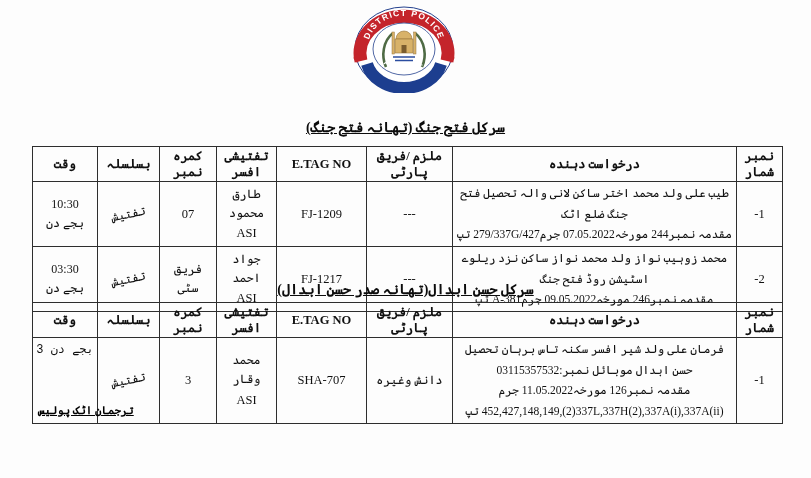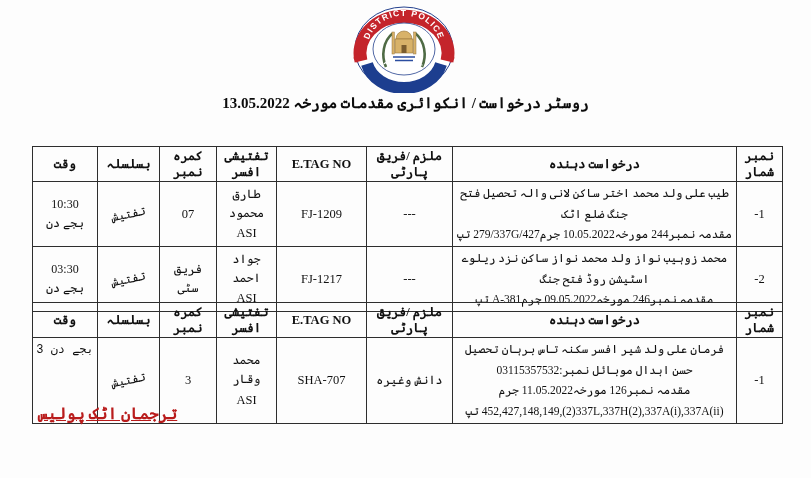--- a/index.html
+++ b/index.html
@@ -33,21 +33,21 @@
   .cell-applicant{font-size:11.5px;line-height:1.8;direction:rtl;}
   .cell-applicant .ltr{direction:ltr;unicode-bidi:isolate;}
   .cell-etag,.latin{font-size:12.5px;direction:ltr;}
   .cell-serial{font-size:12.5px;}
   .slant{display:inline-block;transform:rotate(-12deg);}
   .two-line{line-height:1.6;font-size:12px;}
   .time-top{vertical-align:top;padding-top:4px;font-family:Liberation Mono, monospace;}
   .ltr-line{direction:ltr;unicode-bidi:isolate;}
   .footer-sign{
     position:absolute;left:38px;top:404px;direction:rtl;
-    font-size:16px;font-weight:bold;text-decoration:underline;color:#b91c1c;
+    font-size:11px;font-weight:bold;text-decoration:underline;color:#000000;
   }
 </style>
 </head>
 <body>
 
 <div class="page">
 
   <div class="logo-wrap">
     <svg width="104" height="88" viewBox="0 0 104 88">
       <defs>
@@ -70,22 +70,22 @@
       <polygon points="99,48 102.5,53 99,58 95.5,53" fill="#c4242b"></polygon>
       <text font-size="8.5" font-weight="bold" fill="#ffffff" letter-spacing="1.2" font-family="Liberation Sans, sans-serif">
         <textPath href="#arcTop" startOffset="50%" text-anchor="middle">DISTRICT POLICE</textPath>
       </text>
       <text font-size="8" font-weight="bold" fill="#ffffff" letter-spacing="2" font-family="Liberation Sans, sans-serif">
         <textPath href="#arcBot" startOffset="50%" text-anchor="middle">ATTOCK</textPath>
       </text>
     </svg>
   </div>
 
-  <div class="doc-title">روسٹر درخواست / انکوائری مقدمات مورخہ 13.05.2022</div>
-
+
+  <div class="section-heading section-1">سرکل فتح جنگ (تھانہ فتح جنگ)</div>
 
   <div class="tbl-wrap tbl-1">
     <table>
       <colgroup>
         <col style="width:46px">
           <col style="width:284px">
           <col style="width:86px">
           <col style="width:90px">
         <col style="width:60px">
           <col style="width:57px">
@@ -100,21 +100,21 @@
         <th class="latin">E.TAG NO</th>
         <th>تفتیشی افسر</th>
         <th>کمرہ نمبر</th>
         <th>بسلسلہ</th>
         <th>وقت</th>
       </tr>
       <tr>
         <td class="cell-serial">1-</td>
         <td class="cell-applicant">
           <div>طیب علی ولد محمد اختر ساکن لانی والہ تحصیل فتح جنگ ضلع اٹک</div>
-          <div>مقدمہ نمبر244 مورخہ10.05.2022 جرم279/337G/427 تپ</div>
+          <div>مقدمہ نمبر244 مورخہ07.05.2022 جرم279/337G/427 تپ</div>
         </td>
         <td class="cell-etag">---</td>
         <td class="cell-etag">FJ-1209</td>
         <td class="two-line">
           <div>طارق محمود</div>
           <div class="latin">ASI</div>
         </td>
         <td class="latin">07</td>
         <td><span class="slant">تفتیش</span></td>
         <td class="two-line">
@@ -141,20 +141,21 @@
         <td><span class="slant">تفتیش</span></td>
         <td class="two-line">
           <div class="ltr-line">03:30</div>
           <div>بجے دن</div>
         </td>
       </tr>
     </tbody>
       </table>
   </div>
 
+  <div class="section-heading section-2">سرکل حسن ابدال(تھانہ صدر حسن ابدال)</div>
 
   <div class="tbl-wrap tbl-2">
     <table>
       <colgroup>
         <col style="width:46px">
           <col style="width:284px">
           <col style="width:86px">
           <col style="width:90px">
         <col style="width:60px">
           <col style="width:57px">

